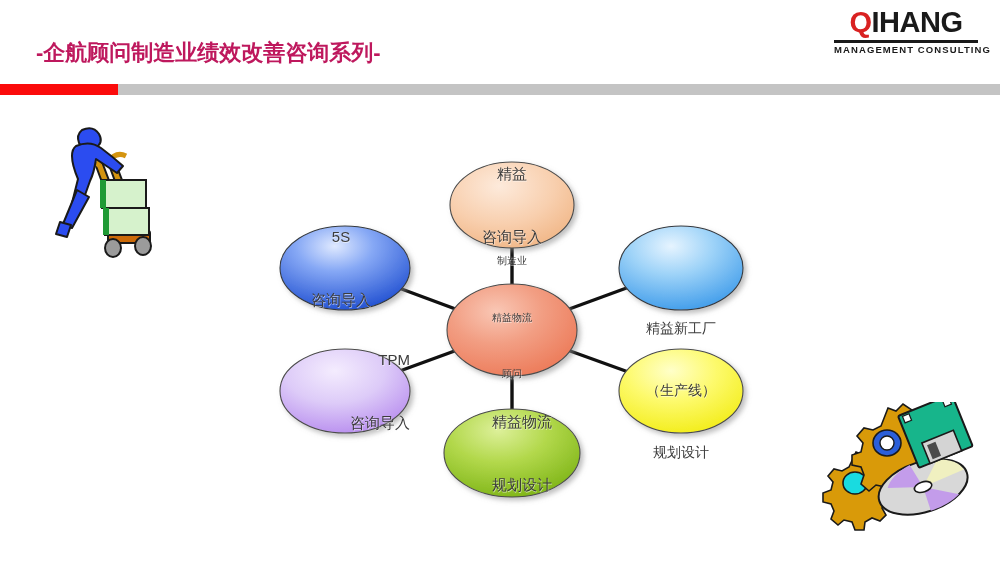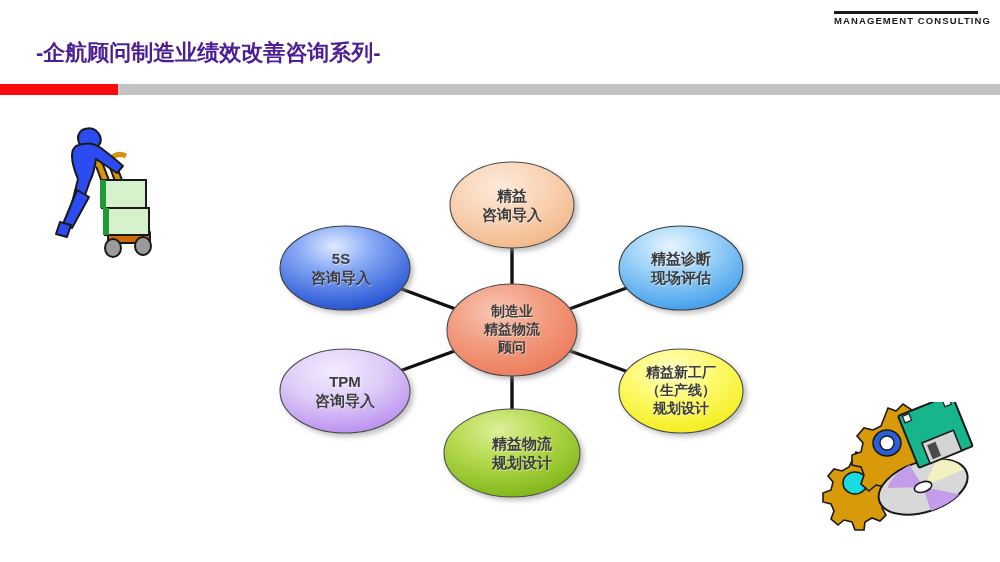--- a/index.html
+++ b/index.html
@@ -18,21 +18,21 @@
     overflow: hidden;
   }
 
   
   .slide-title {
     position: absolute;
     left: 36px;
     top: 38px;
     font-size: 22px;
     font-weight: bold;
-    color: #4c1d95;
+    color: #be185d;
     letter-spacing: 0px;
     white-space: nowrap;
   }
   .logo {
     position: absolute;
     right: 22px;
     top: 8px;
     width: 144px;
     text-align: center;
     line-height: 1;
@@ -89,43 +89,45 @@
     display: block;
   }
   .node-label {
     position: absolute;
     display: flex;
     flex-direction: column;
     align-items: center;
     justify-content: center;
     text-align: center;
     font-size: 15px;
-    font-weight: bold;
+    font-weight: normal;
     color: #3c3c3c;
     line-height: 1.28;
     pointer-events: none;
     text-shadow: 0.6px 0.6px 0 rgba(255,255,255,0.55);
     white-space: nowrap;
+    gap: 44px;
   }
 
   
   .clipart {
     position: absolute;
   }
   .clipart-worker { left: 52px; top: 118px; }
   .clipart-tech  { left: 812px; top: 402px; }
 </style>
 </head>
 <body>
 
 <div class="slide">
 
   <div class="slide-title">-企航顾问制造业绩效改善咨询系列-</div>
 
   <div class="logo">
+    <div class="logo-word"><span class="logo-q">Q</span><span>IHANG</span></div>
     <div class="logo-rule"></div>
     <div class="logo-sub">MANAGEMENT  CONSULTING</div>
   </div>
 
   <div class="divider"></div>
   <div class="divider-accent"></div>
 
   <div class="diagram">
     <svg width="1000" height="562" viewBox="0 0 1000 562" xmlns="http://www.w3.org/2000/svg">
       <defs>
@@ -190,42 +192,38 @@
     <div class="node-label" style="left:450px; top:162px; width:124px; height:86px;">
       <span>精益</span>
       <span>咨询导入</span>
     </div>
 
     <div class="node-label" style="left:276px; top:226px; width:130px; height:84px;">
       <span>5S</span>
       <span>咨询导入</span>
     </div>
 
-    <div class="node-label" style="left:619px; top:226px; width:124px; height:84px;">
-      <span>精益诊断</span>
-      <span>现场评估</span>
-    </div>
-
-    <div class="node-label" style="left:280px; top:349px; width:130px; height:84px;">
+
+    <div class="node-label" style="left:280px; top:349px; width:130px; height:84px;align-items:flex-end;">
       <span>TPM</span>
       <span>咨询导入</span>
     </div>
 
     <div class="node-label" style="left:619px; top:349px; width:124px; height:84px; font-size:14px;">
       <span>精益新工厂</span>
       <span>（生产线）</span>
       <span>规划设计</span>
     </div>
 
     <div class="node-label" style="left:454px; top:409px; width:136px; height:88px;">
       <span>精益物流</span>
       <span>规划设计</span>
     </div>
 
-    <div class="node-label" style="left:447px; top:284px; width:130px; height:92px; font-size:14px;text-align:center;">
+    <div class="node-label" style="left:447px; top:272px; width:130px; height:92px; font-size:10px;text-align:center;">
       <span>制造业</span>
       <span>精益物流</span>
       <span>顾问</span>
     </div>
   </div>
 
   <div class="clipart clipart-worker">
     <svg width="112" height="150" viewBox="0 0 112 150" xmlns="http://www.w3.org/2000/svg">
 
       <g>

